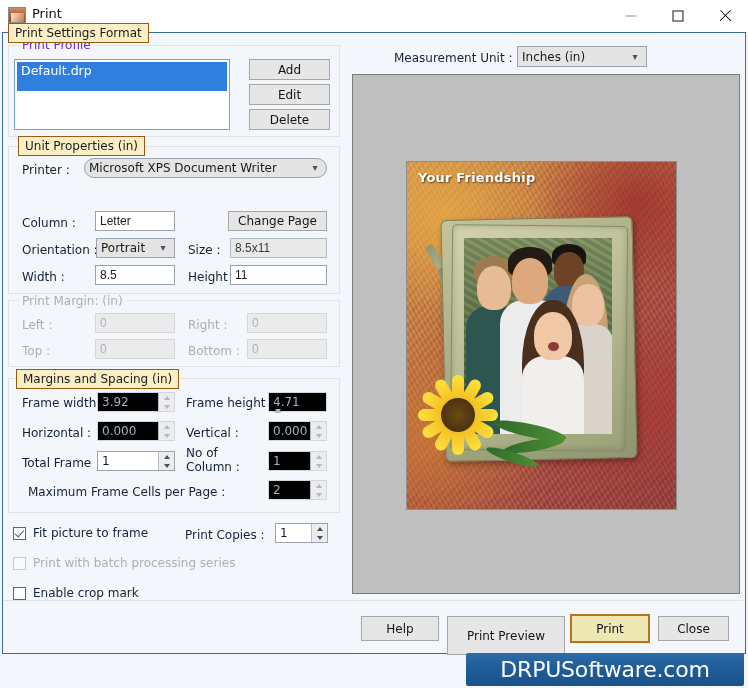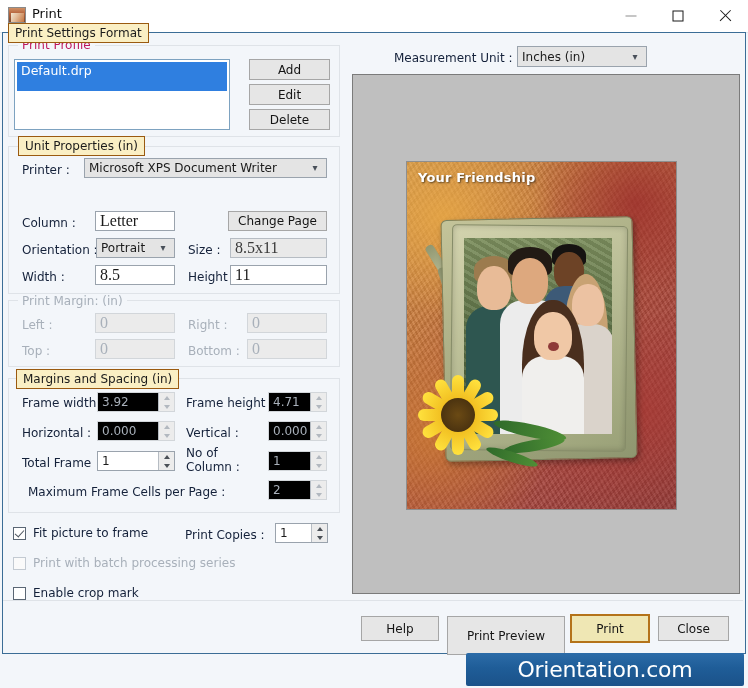--- a/index.html
+++ b/index.html
@@ -39,29 +39,29 @@
   #frame{position:absolute;left:2px;top:32px;width:744px;height:622px;
          border:1px solid #3b6d96;box-sizing:border-box;background:#f3f6fa;}
 
   
   .ylabel{position:absolute;background:#faefc4;border:1px solid #9a5a10;
           padding:2px 6px 2px 6px;font-size:12px;color:#1b1b1b;white-space:nowrap;
           box-sizing:border-box;z-index:5;}
 
   
   .groupbox{position:absolute;border:1px solid #dfe3e8;box-sizing:border-box;background:transparent;}
-  .grouplabel{position:absolute;background:#f3f6fa;padding:0 4px;font-size:12px;color:#be185d;z-index:4;}
+  .grouplabel{position:absolute;background:#f3f6fa;padding:0 4px;font-size:12px;color:#6d28d9;z-index:4;}
   .grouplabel.dim{color:#a8b0ba;}
 
   
   .lbl{position:absolute;font-size:12px;color:#14213a;white-space:nowrap;}
   .lbl.dim{color:#a8b0ba;}
 
   .txt{position:absolute;box-sizing:border-box;border:1px solid #9aa3ad;background:#ffffff;
-       font-family:Liberation Serif, serif;font-size:16px;color:#1b1b1b;
+       font-family:Liberation Sans, sans-serif;font-size:12px;color:#1b1b1b;
        padding:0 4px;line-height:normal;display:flex;align-items:center;}
   .txt.ro{background:#e9e9e9;border:1px solid #b6bcc3;color:#3a3a3a;}
   .txt.dis{background:#ebebeb;border:1px solid #d2d6da;color:#a8b0ba;}
 
   .combo{position:absolute;box-sizing:border-box;border:1px solid #9aa3ad;background:#e4e4e4;
          font-size:12px;color:#1b1b1b;display:flex;align-items:center;padding:0 4px;}
   .combo .cv{flex:1;overflow:hidden;white-space:nowrap;}
   .combo .carrow{width:14px;text-align:center;color:#49505a;font-size:10px;line-height:1;}
 
   .btn{position:absolute;box-sizing:border-box;border:1px solid #a6a6a6;background:#e6e6e6;
@@ -220,21 +220,21 @@
   </div>
 
   <div class="btn" style="left:249px;top:59px;width:81px;height:21px;">Add</div>
   <div class="btn" style="left:249px;top:84px;width:81px;height:21px;">Edit</div>
   <div class="btn" style="left:249px;top:109px;width:81px;height:21px;">Delete</div>
 
   <div class="groupbox" style="left:8px;top:146px;width:332px;height:148px;"></div>
   <div class="ylabel" style="left:18px;top:136px;">Unit Properties  (in)</div>
 
   <div class="lbl" style="left:22px;top:163px;">Printer :</div>
-  <div class="combo" style="left:84px;top:158px;width:243px;height:20px;">
+  <div class="combo" style="left:84px;top:158px;width:243px;height:20px;border-radius:10px;">
     <span class="cv">Microsoft XPS Document Writer</span>
     <span class="carrow">▾</span>
   </div>
 
 
   <div class="lbl" style="left:22px;top:216px;">Column :</div>
   <div class="txt" style="left:95px;top:211px;width:80px;height:20px;">Letter</div>
   <div class="btn" style="left:228px;top:211px;width:99px;height:20px;">Change Page</div>
 
   <div class="lbl" style="left:22px;top:243px;">Orientation :</div>
@@ -268,21 +268,21 @@
 
   <div class="lbl" style="left:22px;top:396px;">Frame width</div>
   <div class="spin dis" style="left:97px;top:392px;width:78px;height:20px;">
     <span class="sv">3.92</span>
     <span class="sb">
         <i class="up"></i>
         <i class="dn"></i>
       </span>
   </div>
   <div class="lbl" style="left:186px;top:396px;">Frame height :</div>
-  <div class="spin dis" style="left:268px;top:392px;width:59px;height:20px;">
+  <div class="spin dis" style="left:268px;top:392px;width:59px;height:20px;flex-direction:column;">
     <span class="sv">4.71</span>
     <span class="sb">
         <i class="up"></i>
         <i class="dn"></i>
       </span>
   </div>
 
   <div class="lbl" style="left:22px;top:426px;">Horizontal :</div>
   <div class="spin dis" style="left:97px;top:421px;width:78px;height:20px;">
     <span class="sv">0.000</span>
@@ -412,16 +412,16 @@
     </div>
   </div>
 
   <div id="footer-sep"></div>
   <div class="btn" style="left:361px;top:616px;width:78px;height:25px;">Help</div>
   <div class="btn" style="left:447px;top:616px;width:118px;height:39px;">Print Preview</div>
   <div class="btn hi" style="left:570px;top:614px;width:80px;height:29px;">Print</div>
   <div class="btn" style="left:658px;top:616px;width:71px;height:25px;">Close</div>
 
   <div id="watermark">
-    <span>Orientation.com</span>
+    <span>DRPUSoftware.com</span>
   </div>
 
 </div>
 
 </body></html>

